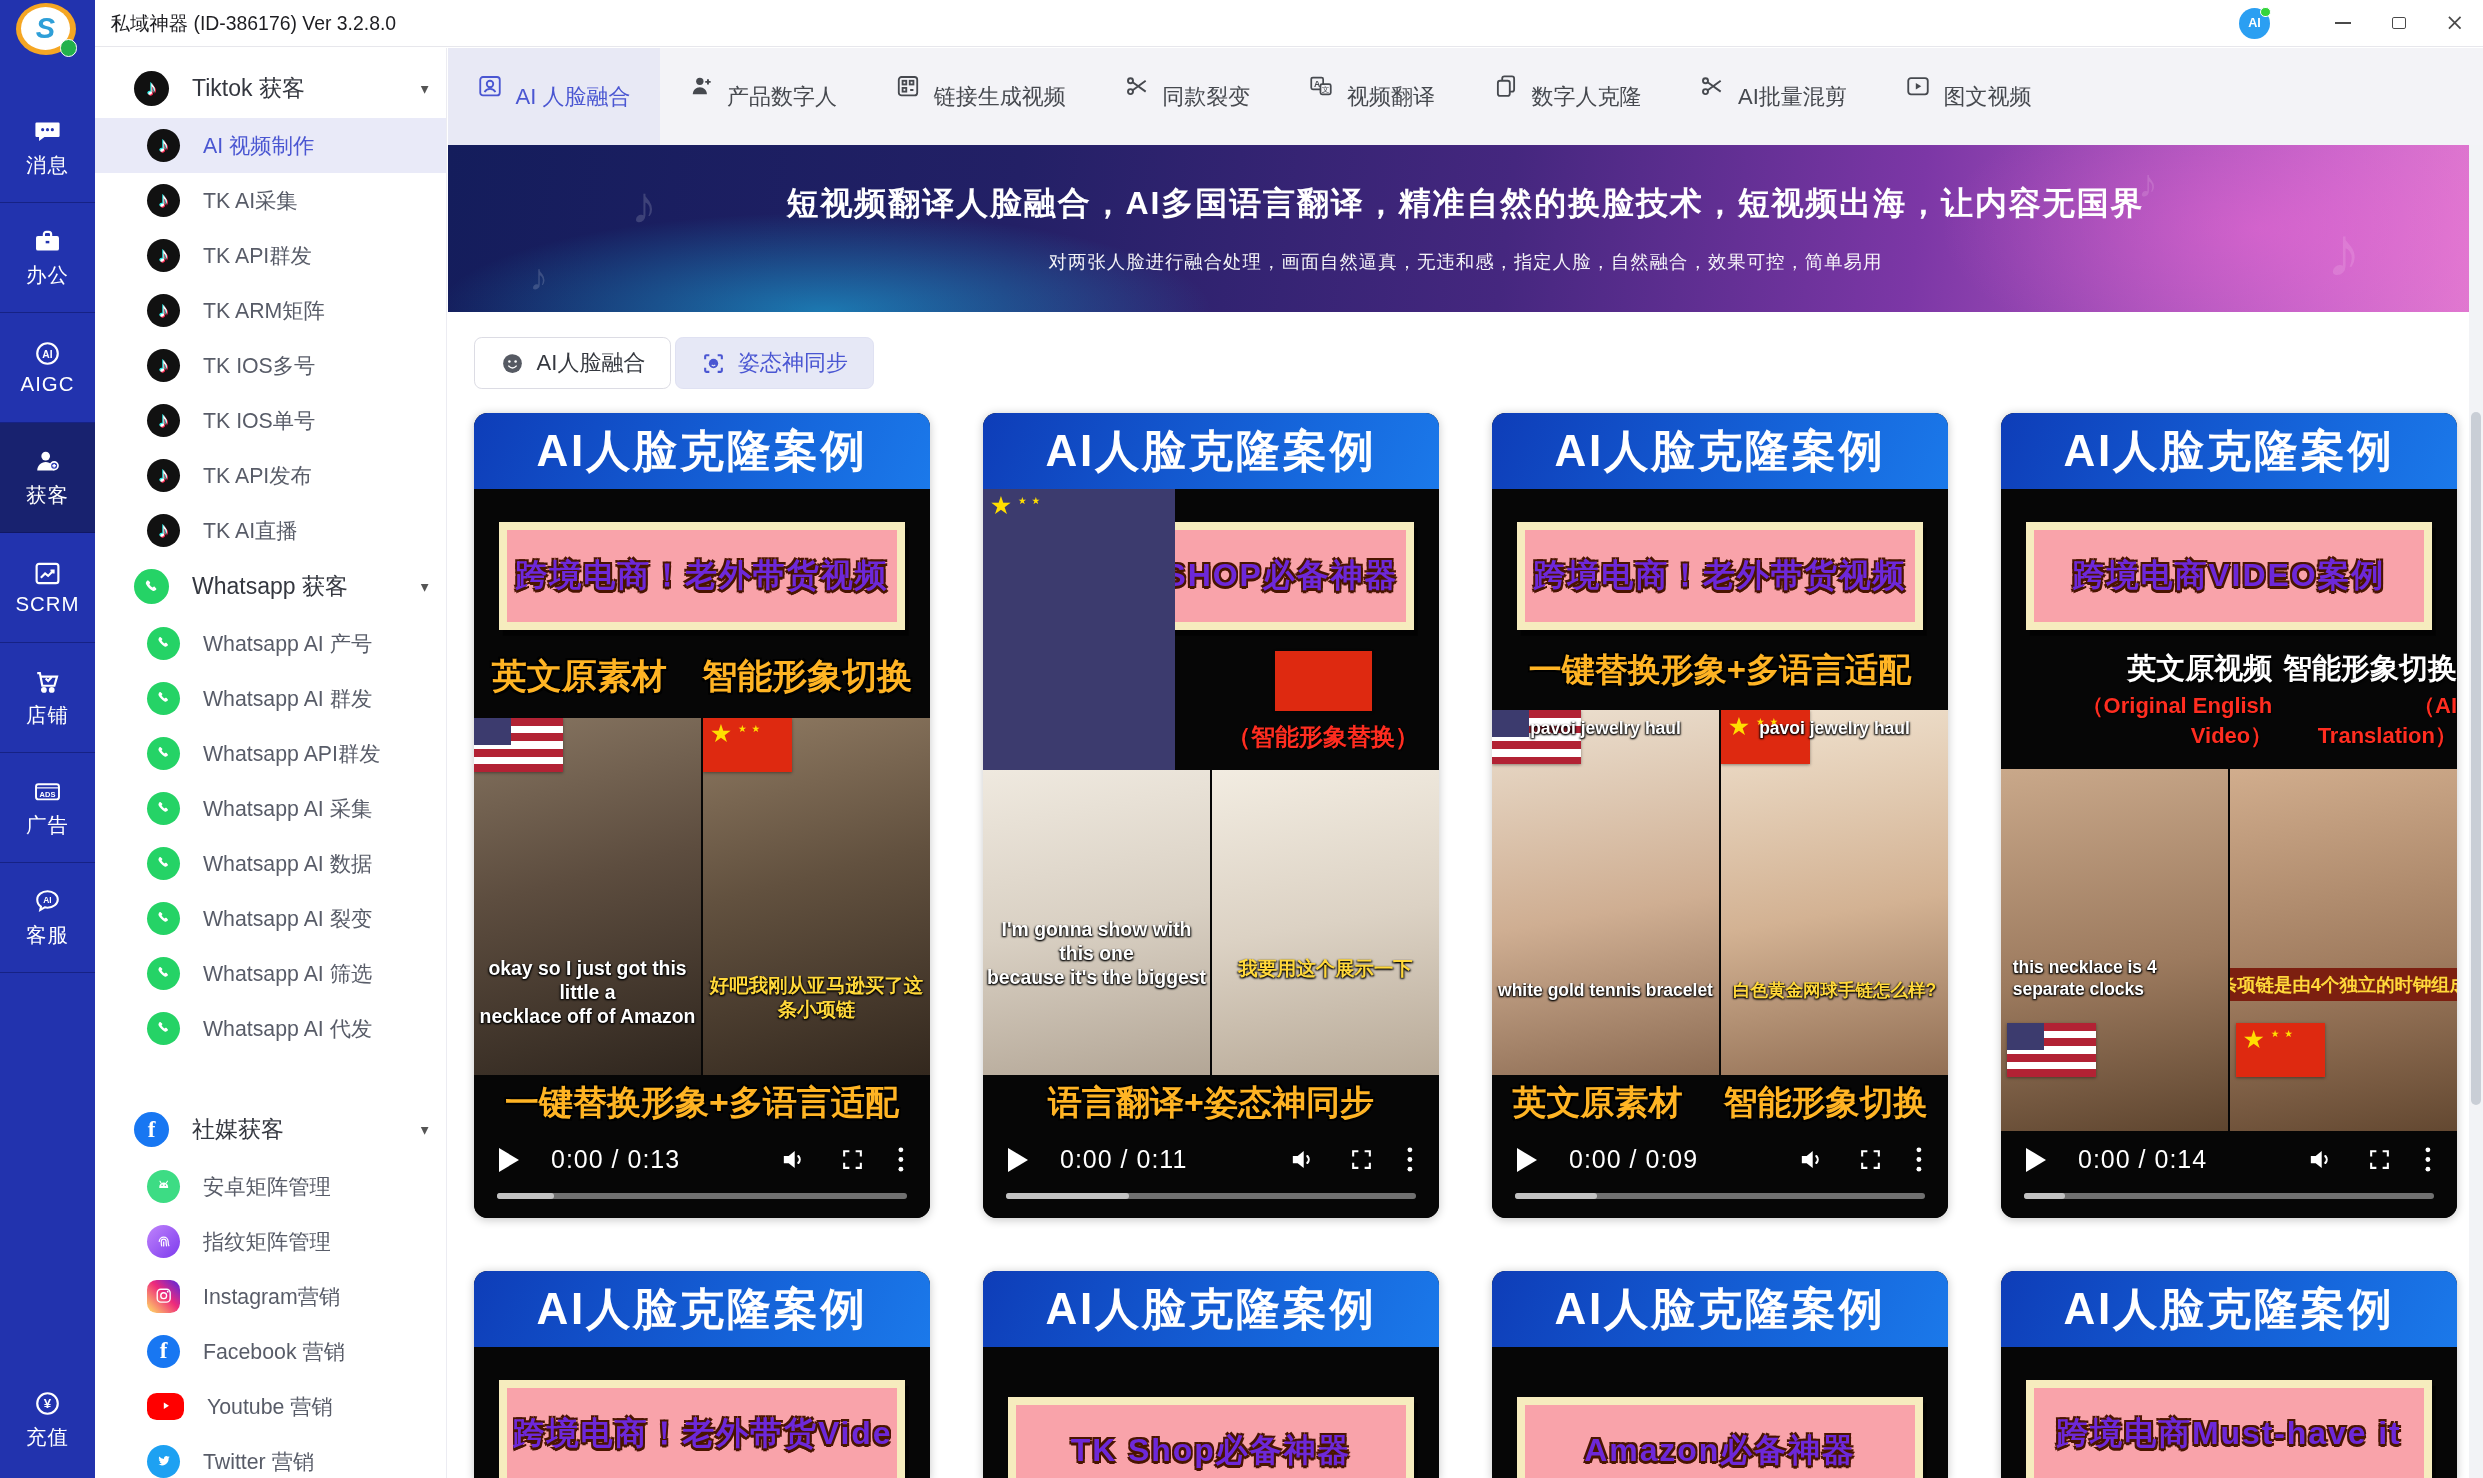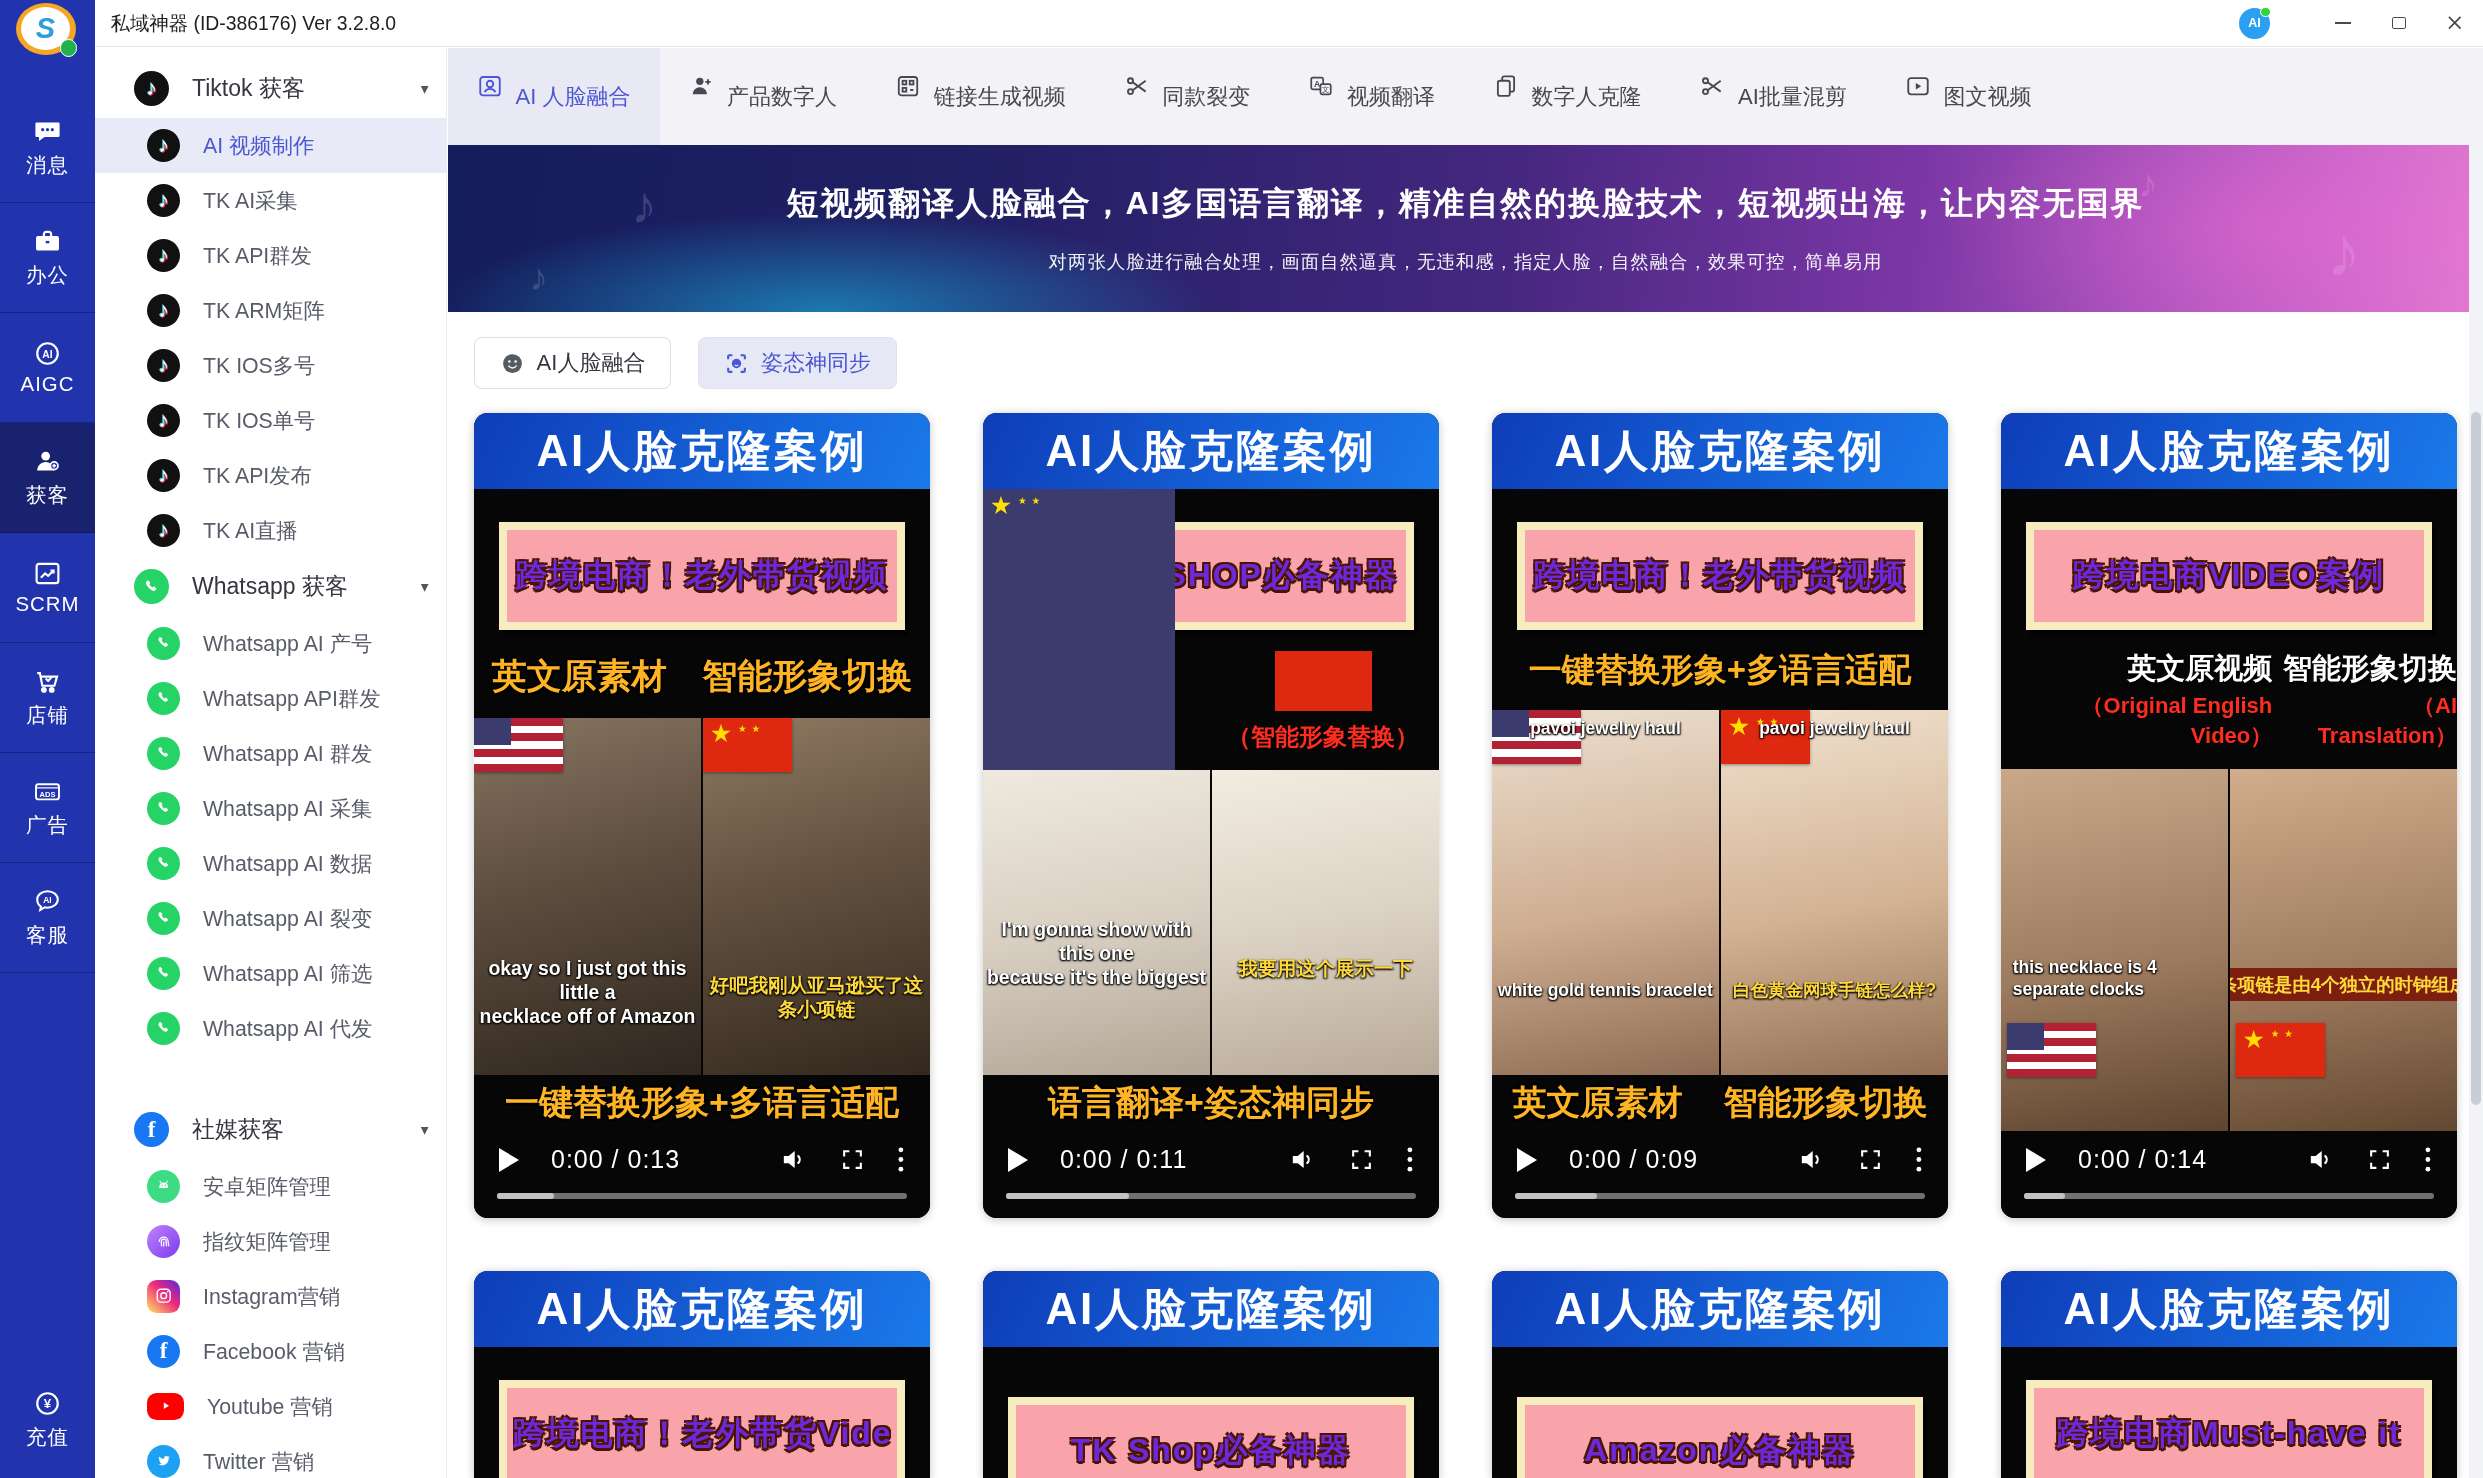--- a/index.html
+++ b/index.html
@@ -74,21 +74,21 @@
   .hero::before { content:""; position:absolute; left:-4%; bottom:-70%; width:45%; height:140%;
                   background:radial-gradient(ellipse at center, rgba(26,210,255,.5), transparent 60%); }
   .hero::after { content:""; position:absolute; right:-6%; top:-40%; width:34%; height:180%;
                  background:radial-gradient(ellipse at center, rgba(255,110,220,.35), transparent 65%); }
   .hero-title { position:relative; margin-top:37px; font-size:32px; font-weight:bold; letter-spacing:1.9px; z-index:1; }
   .hero-sub { position:relative; margin-top:23px; font-size:18.4px; color:rgba(255,255,255,.95);
               letter-spacing:1px; z-index:1; }
   .note { position:absolute; color:rgba(255,255,255,.16); z-index:0; }
 
   
-  .actions { display:flex; gap:27px; padding:25px 0 0 26px; height:78px; }
+  .actions { display:flex; gap:4px; padding:25px 0 0 26px; height:78px; }
   .btn { height:52px; padding:0 25px; border-radius:7.8px; display:flex; align-items:center; gap:11.6px;
          font-size:22px; cursor:pointer; }
   .btn-plain { background:#fff; border:1px solid #dcdce4; color:#35383f; }
   .btn-active { background:#e6e8f6; border:1px solid #dfe1f2; color:#4a56d2; }
 
   
   .cards { display:grid; grid-template-columns:repeat(4,456px); gap:53px; margin:23px 0 0 26px; }
   .cards.row2 { margin-top:53px; }
   .card { width:456px; height:805px; border-radius:13.6px; overflow:hidden; background:#060606;
           display:flex; flex-direction:column; box-shadow:0 1.9px 9.7px rgba(0,0,0,.22); }
@@ -335,29 +335,29 @@
           </svg>
         </span>
       <span>Whatsapp AI 产号</span>
     </div>
     <div class="side-row">
       <span class="brand b-whatsapp">
           <svg width="19.4" height="19.4" viewBox="0 0 24 24">
             <path fill="#fff" d="M6.8 5.3c.4-.4 1-.5 1.4-.1l1.8 1.5c.4.3.5 1 .2 1.4l-.8 1.1c.9 1.6 2.1 2.8 3.7 3.7l1.1-.8c.4-.3 1.1-.2 1.4.2l1.5 1.8c.4.4.3 1-.1 1.4l-1.2.9c-.8.6-1.8.7-2.7.2-3.1-1.7-5.6-4.2-7.3-7.3-.5-.9-.4-1.9.2-2.7z"></path>
           </svg>
         </span>
-      <span>Whatsapp API群发</span>
+      <span>Whatsapp AI 群发</span>
     </div>
     <div class="side-row">
       <span class="brand b-whatsapp">
           <svg width="19.4" height="19.4" viewBox="0 0 24 24">
             <path fill="#fff" d="M6.8 5.3c.4-.4 1-.5 1.4-.1l1.8 1.5c.4.3.5 1 .2 1.4l-.8 1.1c.9 1.6 2.1 2.8 3.7 3.7l1.1-.8c.4-.3 1.1-.2 1.4.2l1.5 1.8c.4.4.3 1-.1 1.4l-1.2.9c-.8.6-1.8.7-2.7.2-3.1-1.7-5.6-4.2-7.3-7.3-.5-.9-.4-1.9.2-2.7z"></path>
           </svg>
         </span>
-      <span>Whatsapp AI 群发</span>
+      <span>Whatsapp API群发</span>
     </div>
     <div class="side-row">
       <span class="brand b-whatsapp">
           <svg width="19.4" height="19.4" viewBox="0 0 24 24">
             <path fill="#fff" d="M6.8 5.3c.4-.4 1-.5 1.4-.1l1.8 1.5c.4.3.5 1 .2 1.4l-.8 1.1c.9 1.6 2.1 2.8 3.7 3.7l1.1-.8c.4-.3 1.1-.2 1.4.2l1.5 1.8c.4.4.3 1-.1 1.4l-1.2.9c-.8.6-1.8.7-2.7.2-3.1-1.7-5.6-4.2-7.3-7.3-.5-.9-.4-1.9.2-2.7z"></path>
           </svg>
         </span>
       <span>Whatsapp AI 采集</span>
     </div>
     <div class="side-row">

